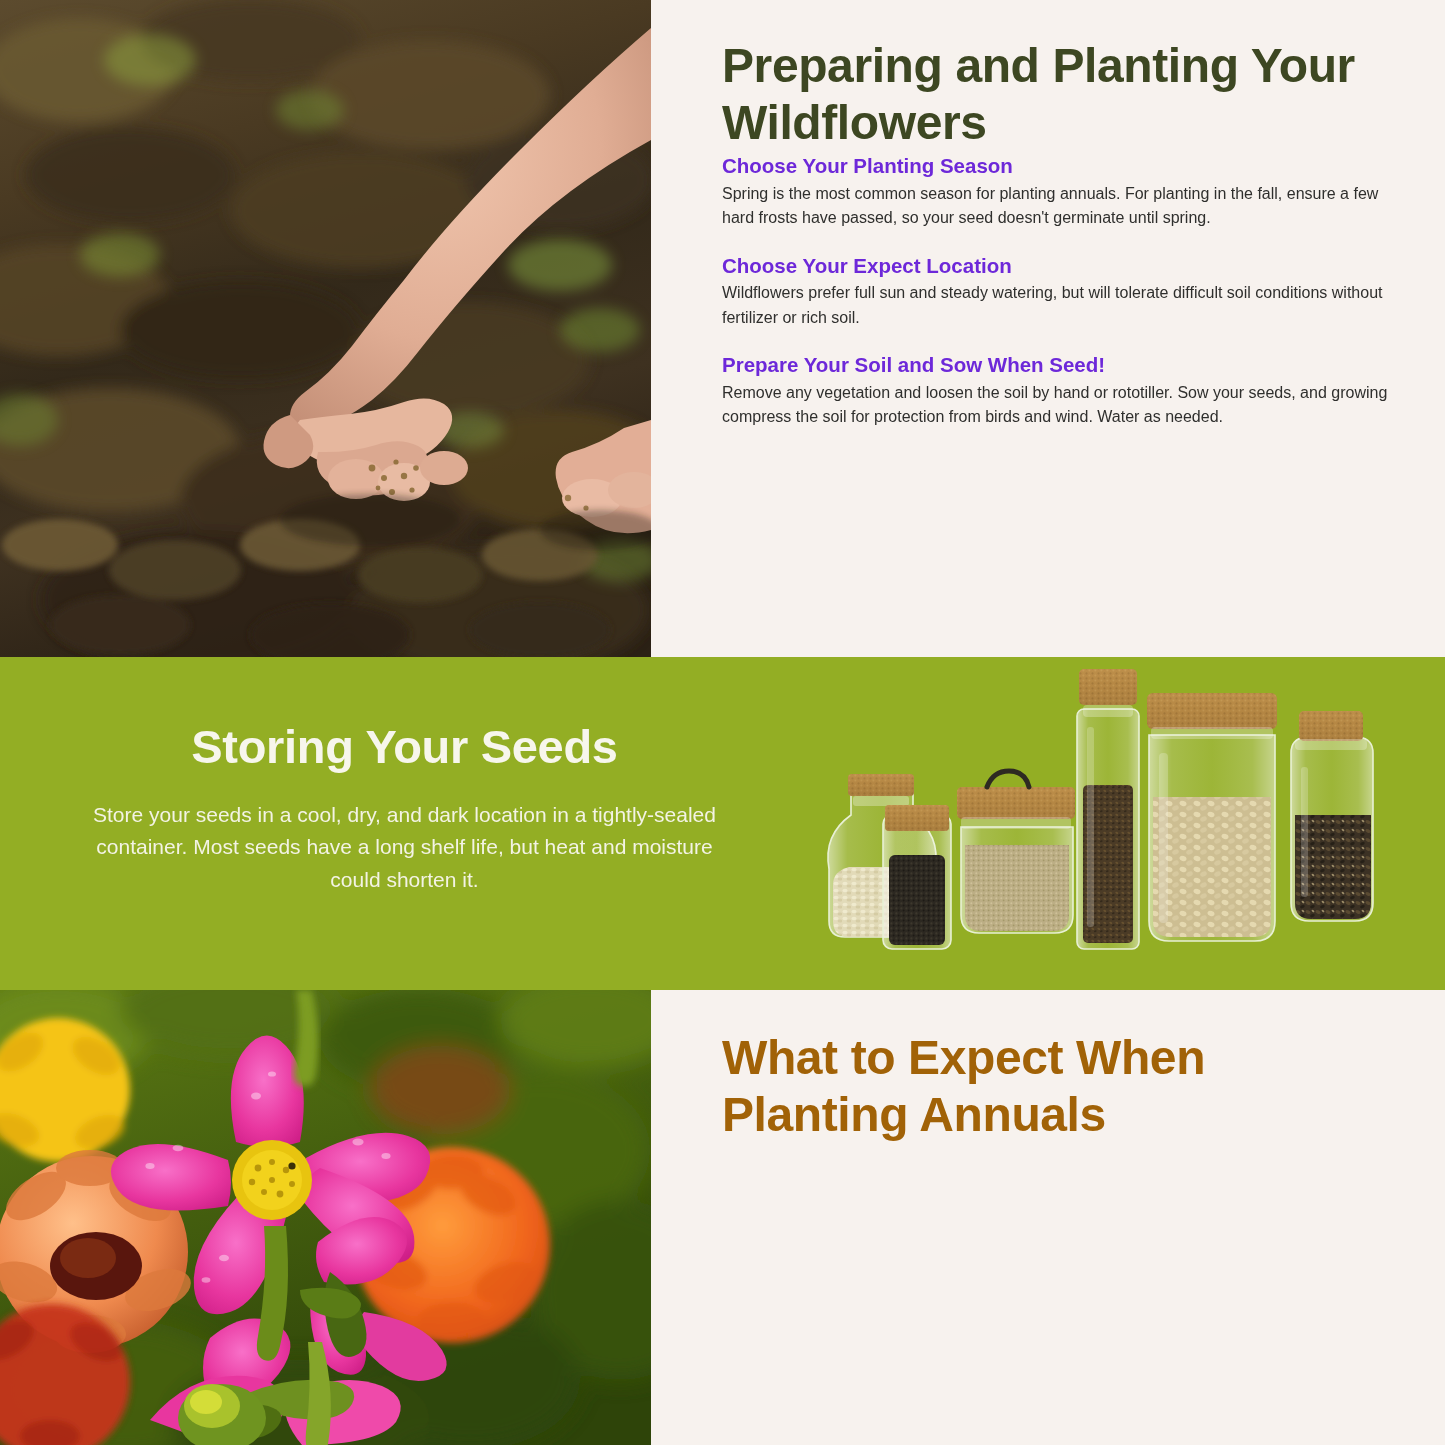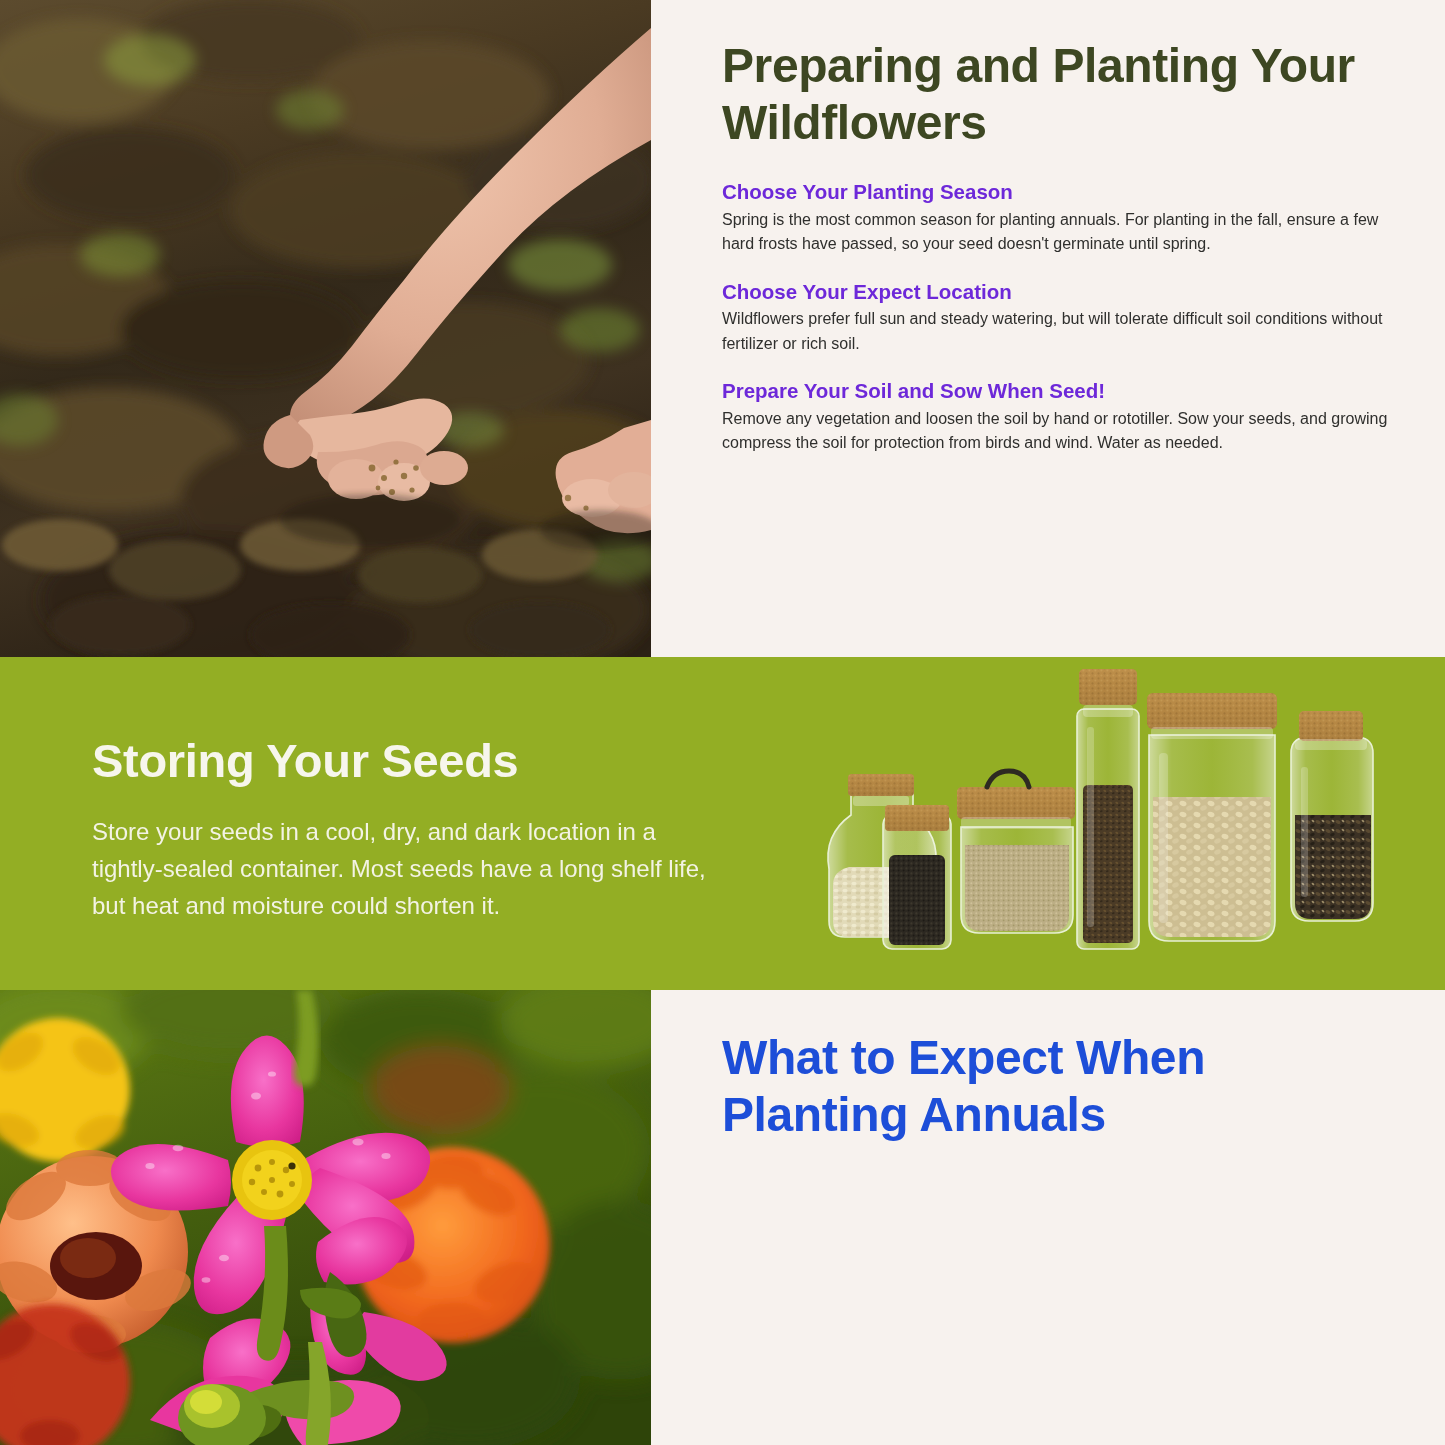--- a/index.html
+++ b/index.html
@@ -49,21 +49,20 @@
     top: 38px;
     width: 672px;
   }
 
   h1.title {
     font-size: 48px;
     line-height: 1.18;
     font-weight: bold;
     color: #3d4722;
     letter-spacing: -0.4px;
-    margin-bottom: 26px;
   }
 
   .sect { margin-bottom: 20px; }
   .sect:last-child { margin-bottom: 0; }
 
   .sub {
     font-size: 20.5px;
     font-weight: bold;
     color: #6d28d9;
     line-height: 1.45;
@@ -82,35 +81,36 @@
     left: 0; top: 657px;
     width: 1445px;
     height: 333px;
     background: #93ae24;
     overflow: hidden;
   }
 
   .store-text {
     position: absolute;
     left: 92px;
-    top: 78px;
+    top: 64px;
     width: 625px;
+    text-align: center;
   }
 
   h2.store-title {
     font-size: 47px;
     font-weight: bold;
     color: #f7f6ec;
     line-height: 1.1;
     letter-spacing: -0.3px;
     margin-bottom: 26px;
   }
 
   .store-body {
-    font-size: 24px;
+    font-size: 21px;
     line-height: 1.55;
     color: #f3f3e4;
   }
 
   .photo-jars {
     position: absolute;
     left: 815px;
     top: 0;
     width: 600px;
     height: 333px;
@@ -140,21 +140,21 @@
     position: absolute;
     left: 722px;
     top: 40px;
     width: 672px;
   }
 
   h2.expect-title {
     font-size: 48px;
     line-height: 1.18;
     font-weight: bold;
-    color: #1d4ed8;
+    color: #a16207;
     letter-spacing: -0.4px;
     margin-bottom: 40px;
   }
 </style>
 </head>
 <body>
 
 <div class="page">
 
   <section class="row-prep">

